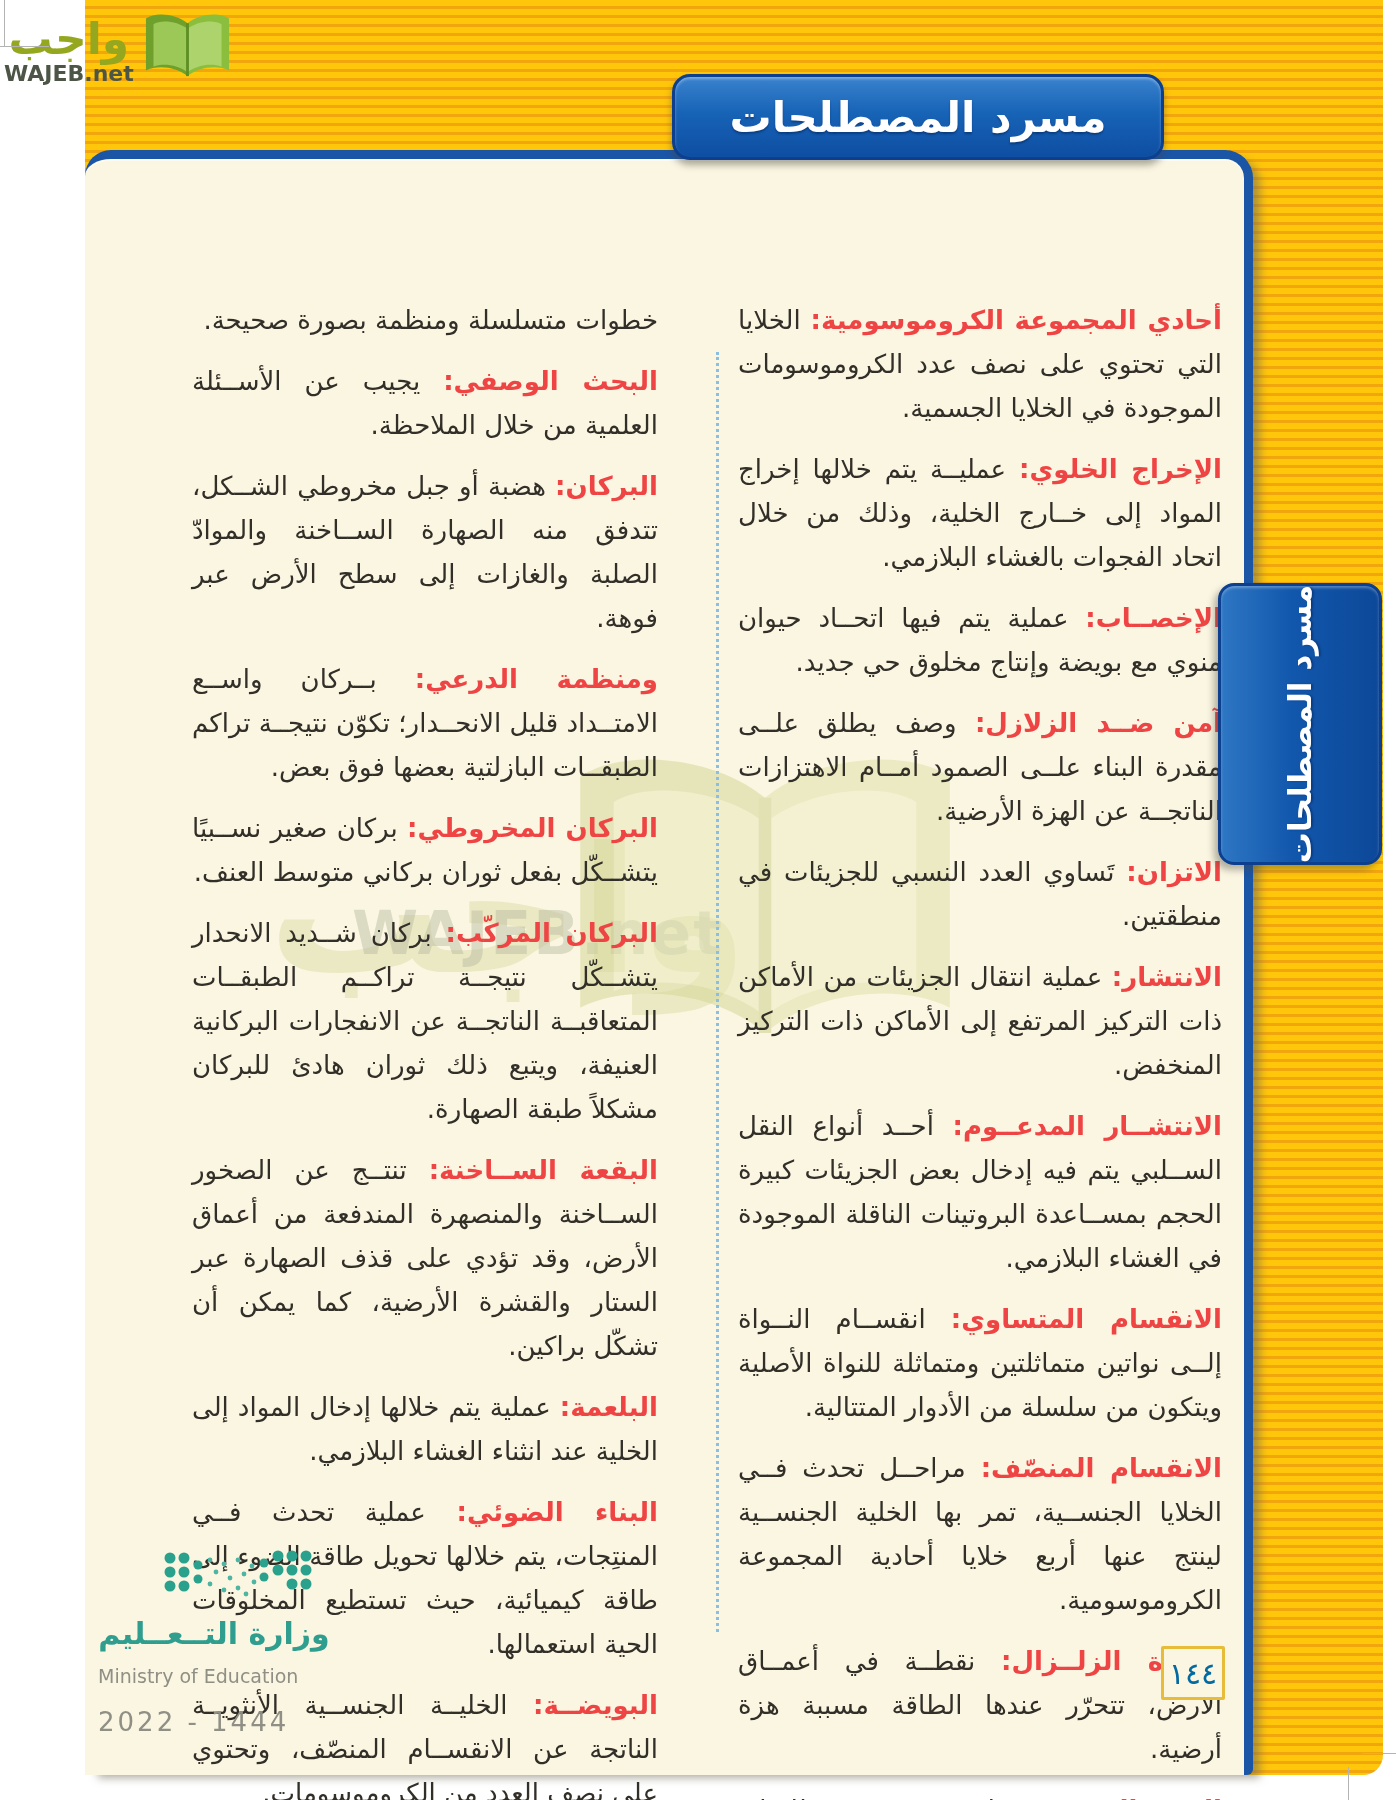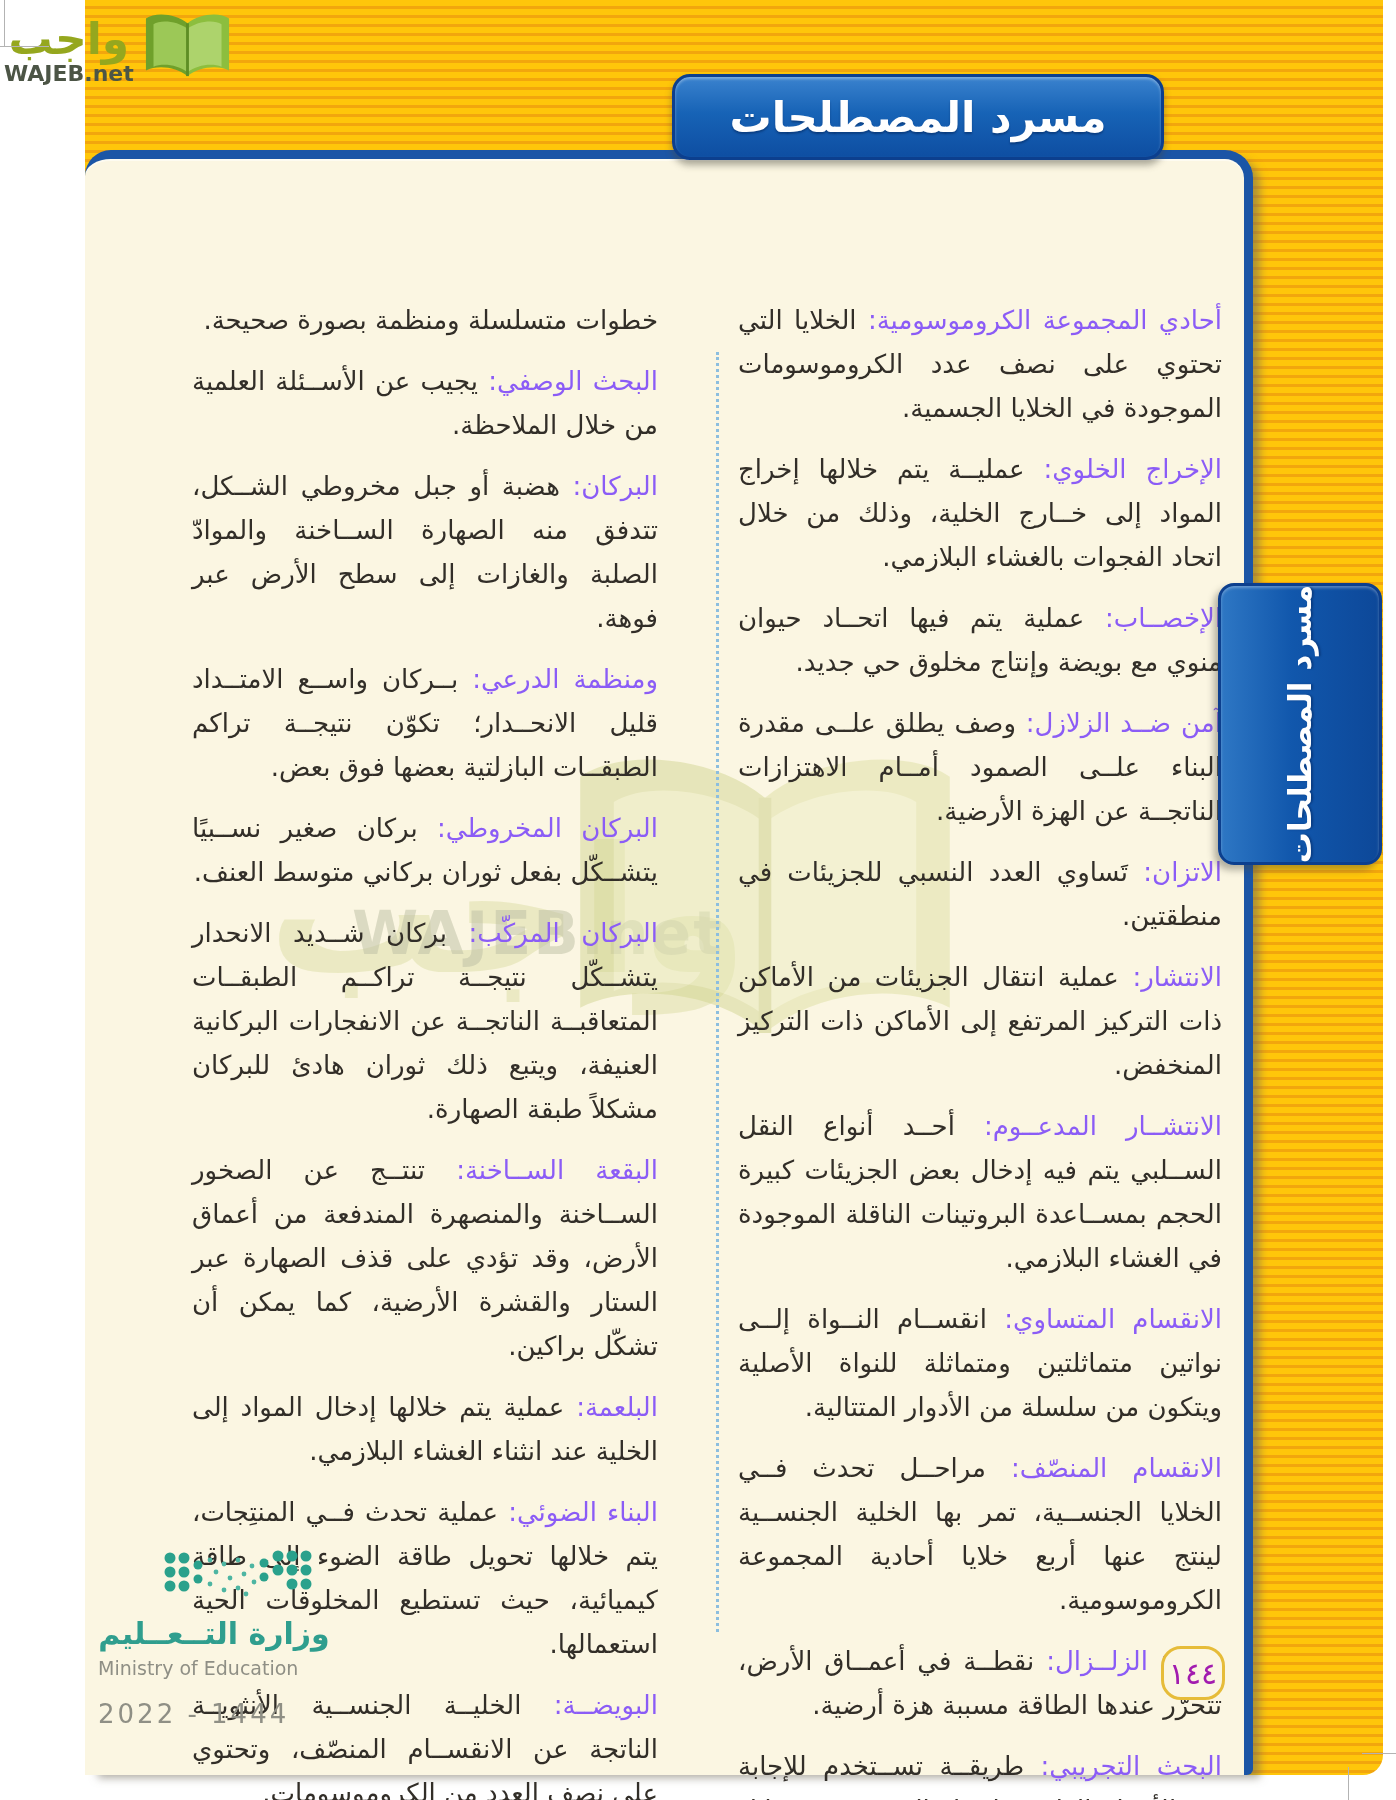--- a/index.html
+++ b/index.html
@@ -51,49 +51,49 @@
     text-shadow:0 2px 2px rgba(0,30,80,.4);
   }
   
   .col{
     position:absolute;top:298px;direction:rtl;text-align:justify;
     color:#322E28;font-size:26px;line-height:44px;z-index:4;
   }
   .col-right{right:174px;width:484px;}
   .col-left{left:192px;width:466px;}
   .entry{margin:0 0 17px 0;}
-  .term{color:#8b5cf6;font-weight:normal;}
+  .term{color:#ef4444;font-weight:bold;}
   .divider{
     position:absolute;left:716px;top:352px;height:1280px;width:0;
     border-left:3px dotted #8CBEDF;z-index:3;
   }
   
   .wm{position:absolute;z-index:2;pointer-events:none;}
   .wm-arabic{left:268px;top:810px;font-size:175px;font-weight:bold;color:#DCDEA6;opacity:.5;}
   .wm-latin{left:352px;top:898px;font-size:60px;font-weight:bold;color:#BDBFA4;opacity:.5;letter-spacing:2px;}
   .wm-book{left:555px;top:728px;opacity:.5;}
   
   .wajeb{position:absolute;left:4px;top:10px;z-index:8;display:flex;align-items:flex-start;}
   .wajeb-text{display:flex;flex-direction:column;align-items:center;margin-top:6px;}
   .wajeb-ar{font-size:44px;font-weight:bold;color:#95A71E;line-height:46px;}
   .wajeb-net{font-size:22px;font-weight:bold;color:#4C5546;line-height:24px;}
   .wajeb-book{margin-left:6px;}
   
   .ministry{position:absolute;left:98px;top:1548px;z-index:5;}
   .ministry-dots{margin-left:62px;}
   .ministry-ar{font-size:30px;font-weight:bold;color:#2F9E8E;margin-top:14px;direction:rtl;text-align:center;}
-  .ministry-en{font-size:19px;color:#8F8F85;margin-top:6px;}
+  .ministry-en{font-size:19px;color:#8F8F85;margin-top:14px;}
   .ministry-years{font-size:26px;color:#8F8F85;margin-top:20px;letter-spacing:3px;}
   
   .page-num{
     position:absolute;left:1161px;top:1646px;width:64px;height:54px;
     box-sizing:border-box;background:#FBF6E2;
-    border:3px solid #E6BC39;border-radius:20px;
+    border:3px solid #E6BC39;border-radius:2px;
     display:flex;align-items:center;justify-content:center;
-    font-size:30px;color:#a21caf;z-index:5;
+    font-size:30px;color:#0369a1;z-index:5;
   }
   
   .mark{position:absolute;background:#B3B3B3;z-index:9;}
   .mark-tl-v{left:4px;top:0;width:1px;height:47px;}
   .mark-tl-h{left:0;top:46px;width:49px;height:1px;}
   .mark-br-h{left:1362px;top:1753px;width:34px;height:1px;}
   .mark-br-v{left:1348px;top:1767px;width:1px;height:33px;}
 </style>
 </head>
 <body>

